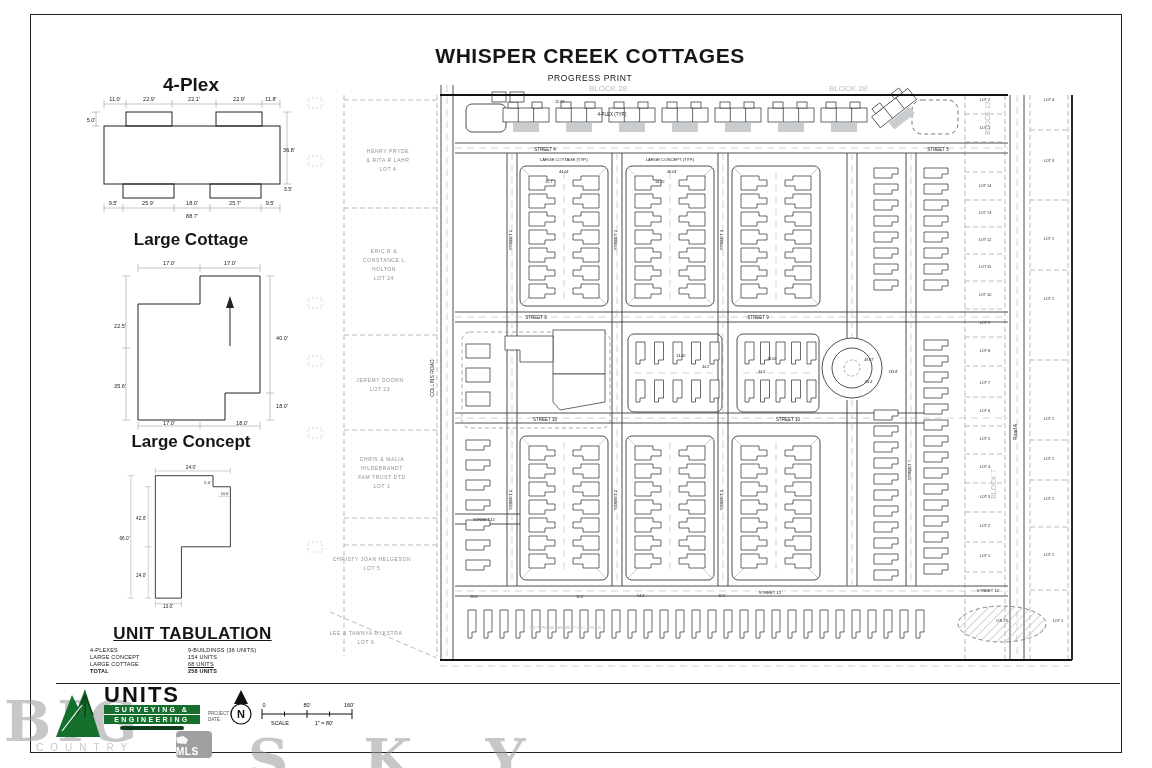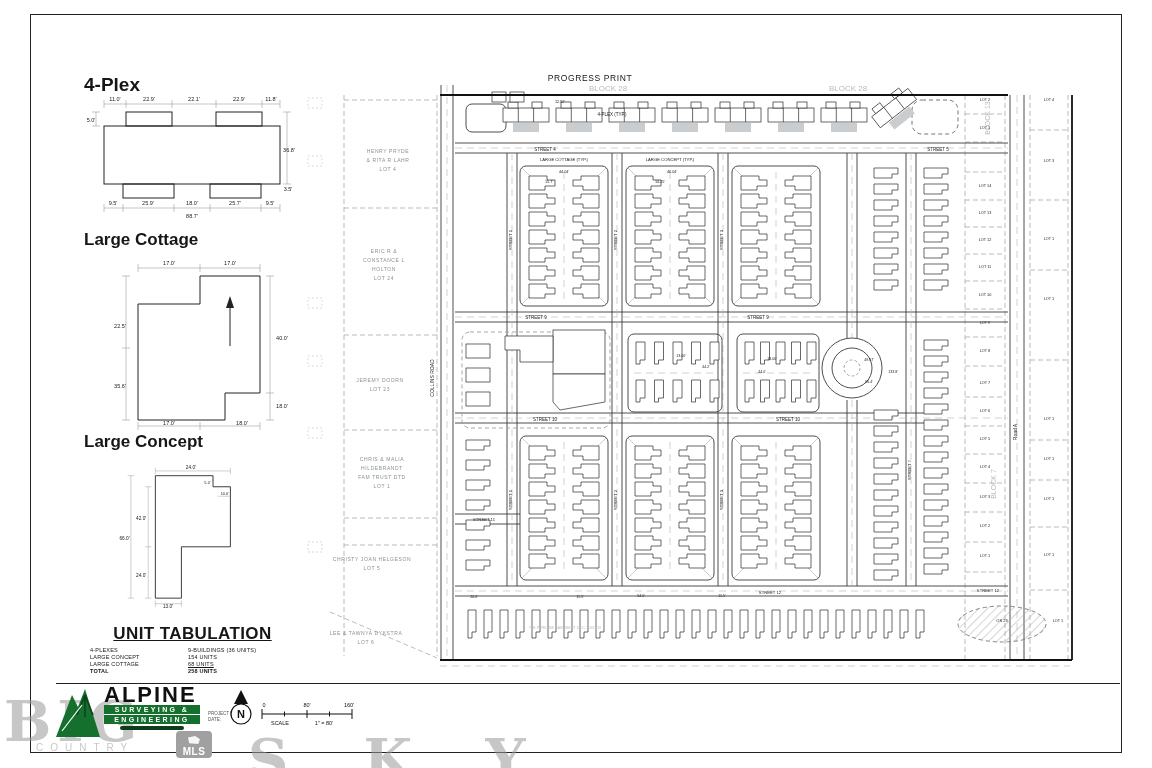--- a/index.html
+++ b/index.html
@@ -3,21 +3,21 @@
 <meta charset="utf-8">
 <style>
   html,body{margin:0;padding:0;background:#fff;}
   .page{position:relative;width:1152px;height:768px;background:#fff;overflow:hidden;
         font-family:"Liberation Sans",sans-serif;color:#161616;}
   .abs{position:absolute;}
   .sheet-border{left:30px;top:14px;width:1090px;height:737px;border:1.6px solid #222;}
   .bottom-rule{left:56px;top:683px;width:1064px;border-top:1.3px solid #222;}
   .title{left:310px;top:44px;width:560px;text-align:center;font-size:21px;font-weight:bold;letter-spacing:.5px;}
   .subtitle{left:310px;top:73px;width:560px;text-align:center;font-size:8.5px;letter-spacing:.6px;}
-  .hd{font-weight:bold;text-align:left;}
+  .hd{font-weight:bold;text-align:center;}
   .hd1{left:84px;top:74px;width:214px;font-size:19px;}
   .hd2{left:84px;top:230px;width:214px;font-size:17px;}
   .hd3{left:84px;top:432px;width:214px;font-size:17px;}
   svg text{font-family:"Liberation Sans",sans-serif;}
   .unit-tab{left:90px;top:624px;width:205px;}
   .unit-tab .ut-h{text-align:center;font-size:17px;font-weight:bold;text-decoration:underline;letter-spacing:.4px;margin-bottom:3px;}
   .ut-row{display:grid;grid-template-columns:98px auto;font-size:5.5px;line-height:7px;letter-spacing:.2px;}
   .ut-row.b{font-weight:bold;}
   .ut-row.u .ut-v{text-decoration:underline;}
   .logo{left:56px;top:685px;width:210px;height:58px;z-index:4;}
@@ -26,32 +26,33 @@
   .logo-name{font-size:22px;font-weight:800;letter-spacing:2px;line-height:19px;color:#101010;}
   .logo-bar{background:#15702d;color:#fff;font-size:7px;font-weight:bold;letter-spacing:2.4px;
             text-align:center;width:96px;height:9px;line-height:9px;margin-top:1px;}
   .logo-strip{width:64px;height:4px;background:#0d3d1a;margin:2px auto 0 16px;border-radius:2px;}
   .proj{position:absolute;left:152px;top:26px;font-size:4.5px;color:#555;line-height:6px;white-space:nowrap;}
   .wm{z-index:3;color:#9a9a9a;opacity:.55;font-family:"DejaVu Serif",serif;pointer-events:none;}
   .wm-big{left:4px;top:688px;font-size:56px;font-weight:bold;letter-spacing:6px;}
   .wm-sky{left:248px;top:726px;font-size:56px;font-weight:bold;letter-spacing:75px;text-align:right;}
   .wm-country{left:36px;top:742px;font-size:10px;letter-spacing:7px;font-family:"Liberation Sans",sans-serif;}
   .mls{left:176px;top:731px;width:36px;height:27px;background:#a0a0a0;border-radius:4px;z-index:5;
-       display:flex;flex-direction:column;align-items:center;justify-content:flex-end;}
+       display:flex;flex-direction:column;align-items:flex-start;justify-content:flex-end;}
   .mls-shape{width:12px;height:8px;background:#fff;opacity:.9;clip-path:polygon(0 20%,60% 0,100% 40%,85% 100%,10% 90%);margin-bottom:1px;}
   .mls-txt{color:#fff;font-size:10px;font-weight:bold;line-height:13px;letter-spacing:.5px;}
 </style>
 </head>
 <body>
 
 <div class="page">
 
   <div class="abs sheet-border"></div>
   <div class="abs bottom-rule"></div>
 
+  <div class="abs title">WHISPER CREEK COTTAGES</div>
   <div class="abs subtitle">PROGRESS PRINT</div>
 
   <div class="abs hd hd1">4-Plex</div>
   <div class="abs hd hd2">Large Cottage</div>
   <div class="abs hd hd3">Large Concept</div>
 
   <svg class="abs" style="left:84px;top:90px" width="214" height="130" viewBox="0 0 214 130">
     <g stroke="#222" stroke-width="1" fill="none">
       <rect x="20" y="36" width="176" height="58"></rect>
       <rect x="42" y="22" width="46" height="14"></rect>
@@ -190,21 +191,21 @@
       <svg width="44" height="52" viewBox="0 0 44 52">
         <path d="M0,52 L16,10 L22,22 L29,4 L44,52 Z" fill="#15702d"></path>
         <g stroke="#0d3d1a" stroke-width="1.4">
           <line x1="29" y1="10" x2="21" y2="30"></line>
             <line x1="29" y1="10" x2="37" y2="30"></line>
             <line x1="29" y1="10" x2="29" y2="32"></line>
         </g>
         <line x1="6" y1="46" x2="26" y2="20" stroke="#fff" stroke-width="1.2"></line>
       </svg>
       <div class="logo-txt">
-        <div class="logo-name">ALPINE</div>
+        <div class="logo-name">UNITS</div>
         <div class="logo-bar">SURVEYING &amp;</div>
         <div class="logo-bar">ENGINEERING</div>
         <div class="logo-strip"></div>
       </div>
     </div>
     <div class="proj">
       <div>PROJECT NO.</div>
       <div>DATE:</div>
     </div>
   </div>

